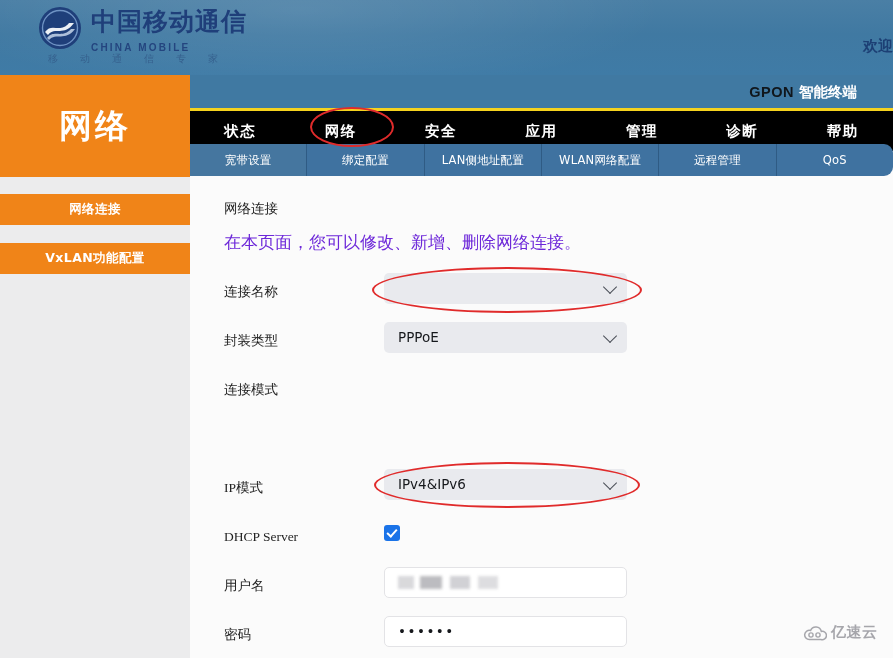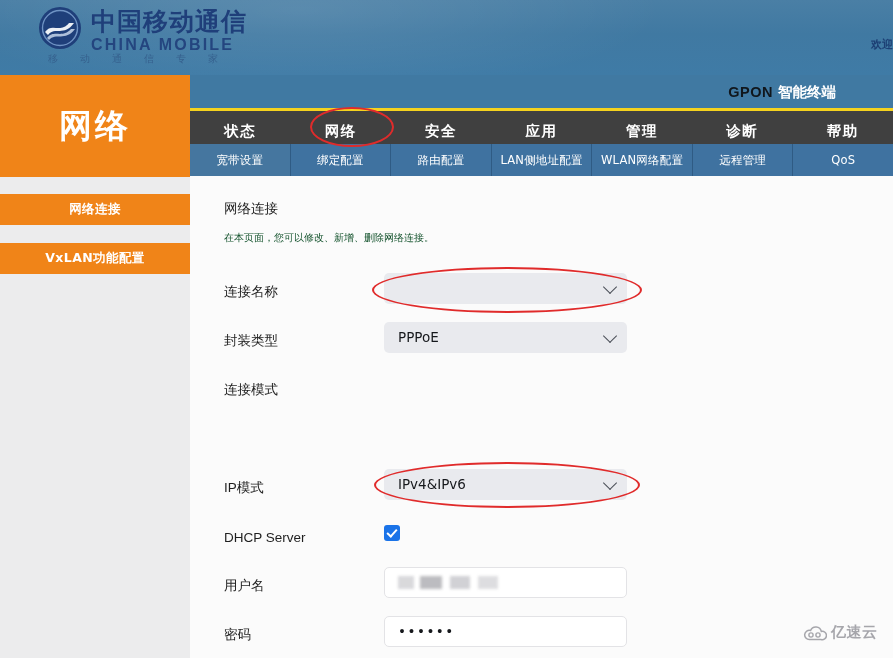--- a/index.html
+++ b/index.html
@@ -44,57 +44,58 @@
   .logo-text-block { padding-top: 3px; }
   .logo-cn {
     font-size: 25px;
     font-weight: bold;
     letter-spacing: 1px;
     color: #1f3f7a;
     line-height: 1.05;
     font-family: "DejaVu Sans", "Liberation Sans", sans-serif;
   }
   .logo-en {
-    font-size: 16px;
+    font-size: 10px;
     font-weight: bold;
     letter-spacing: 2.2px;
     color: #24457f;
     line-height: 1.3;
     font-family: "Liberation Sans", sans-serif;
+    margin-top: 6px;
   }
   .logo-tagline {
     position: absolute;
     left: 48px; top: 52px;
     width: 170px;
     display: flex;
     justify-content: space-between;
     font-size: 10px;
     color: #36618e;
     letter-spacing: 0px;
     font-family: "DejaVu Sans", sans-serif;
   }
   .welcome {
     position: absolute;
     right: 0px; top: 37px;
-    font-size: 11px;
+    font-size: 15px;
     font-weight: bold;
     color: #1c3f74;
     white-space: nowrap;
   }
 
   
   .device-strip {
     position: absolute;
     left: 190px; top: 75px;
     width: 703px; height: 33px;
     background: #4079a2;
   }
   .device-title {
     position: absolute;
-    right: 57px; top: 8px;
+    right: 36px; top: 8px;
     font-size: 14.5px;
     font-weight: bold;
     white-space: nowrap;
   }
   .device-title .gpon { color: #10161c; letter-spacing: 0.5px; }
   .device-title .cn { color: #ffffff; margin-left: 5px; }
 
   
   .side {
     position: absolute;
@@ -139,21 +140,21 @@
   .nav-topline {
     position: absolute;
     left: 190px; top: 108px;
     width: 703px; height: 3px;
     background: #f5d21e;
   }
   .nav {
     position: absolute;
     left: 190px; top: 111px;
     width: 703px; height: 40px;
-    background: #404040;
+    background: #000000;
     display: flex;
   }
   .nav-item {
     flex: 1 1 0;
     display: flex;
     align-items: center;
     justify-content: center;
     color: #ffffff;
     font-size: 14.5px;
     font-weight: bold;
@@ -162,20 +163,21 @@
     text-shadow: 0 1px 0 rgba(0,0,0,0.12);
   }
 
   
   .subtabs {
     position: absolute;
     left: 190px; top: 144px;
     width: 703px; height: 32px;
     background: #3f72a0;
     display: flex;
+    border-radius: 9px;
   }
   .subtab {
     flex: 1 1 0;
     display: flex;
     align-items: center;
     justify-content: center;
     color: #ffffff;
     font-size: 11.5px;
     letter-spacing: 0.2px;
     border-right: 1px solid #2f5b84;
@@ -195,38 +197,38 @@
   .page-title {
     position: absolute;
     left: 34px; top: 24px;
     font-size: 13.5px;
     color: #1f1f1f;
     font-family: "DejaVu Sans", sans-serif;
   }
   .page-desc {
     position: absolute;
     left: 34px; top: 55px;
-    font-size: 10px;
-    color: #14532d;
+    font-size: 17px;
+    color: #6d28d9;
     font-family: "DejaVu Sans", sans-serif;
   }
 
   .field {
     position: absolute;
     left: 34px;
     width: 640px;
     height: 34px;
     display: flex;
     align-items: center;
   }
   .field-label {
     width: 160px;
     font-size: 13.5px;
     color: #1f1f1f;
-    font-family: Liberation Sans, sans-serif;
+    font-family: Liberation Serif, serif;
     flex: 0 0 160px;
     margin-top: 8px;
   }
   .select {
     position: relative;
     width: 243px;
     height: 31px;
     background: #e9eaee;
     border-radius: 5px;
     display: flex;
@@ -367,21 +369,20 @@
     <div class="nav-item">安全</div>
     <div class="nav-item">应用</div>
     <div class="nav-item">管理</div>
     <div class="nav-item">诊断</div>
     <div class="nav-item">帮助</div>
   </div>
 
   <div class="subtabs">
     <div class="subtab active">宽带设置</div>
     <div class="subtab">绑定配置</div>
-    <div class="subtab">路由配置</div>
     <div class="subtab">LAN侧地址配置</div>
     <div class="subtab">WLAN网络配置</div>
     <div class="subtab">远程管理</div>
     <div class="subtab last">QoS</div>
   </div>
 
   <div class="content">
     <div class="page-title">网络连接</div>
     <div class="page-desc">在本页面，您可以修改、新增、删除网络连接。</div>
 

